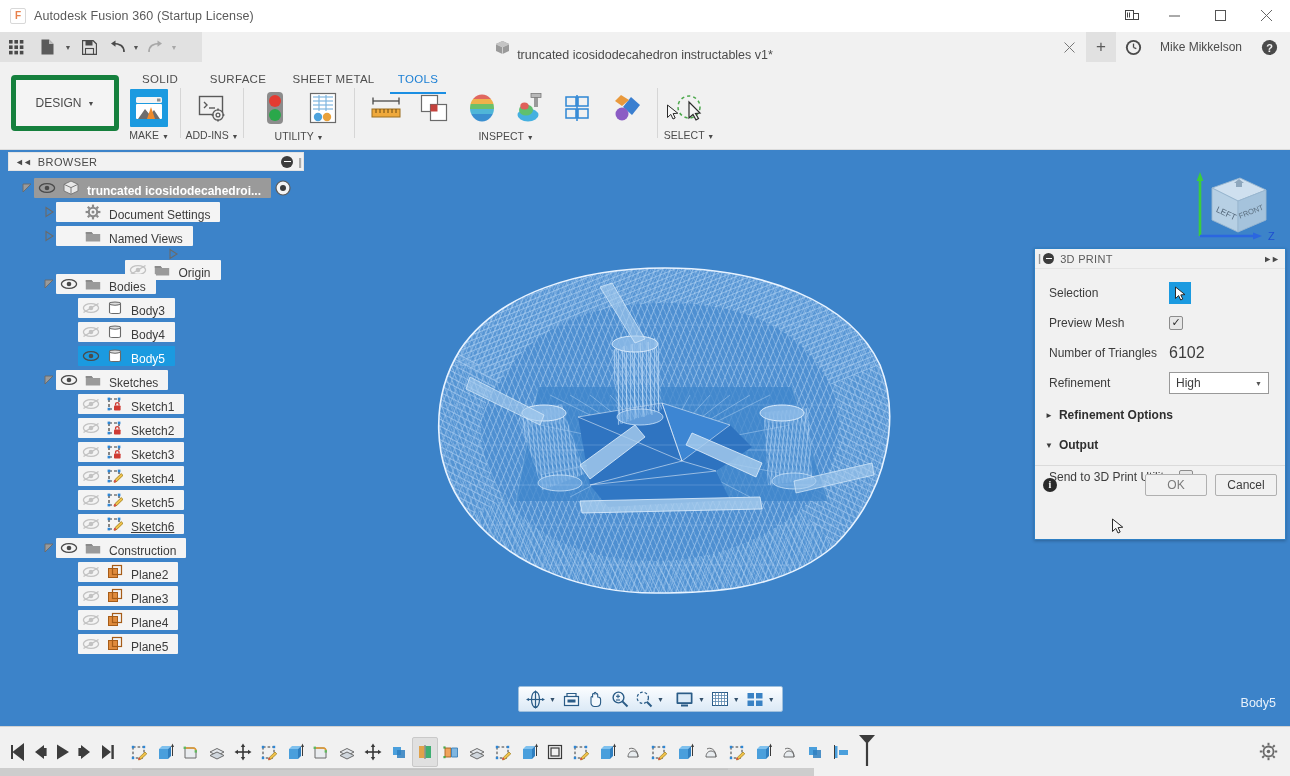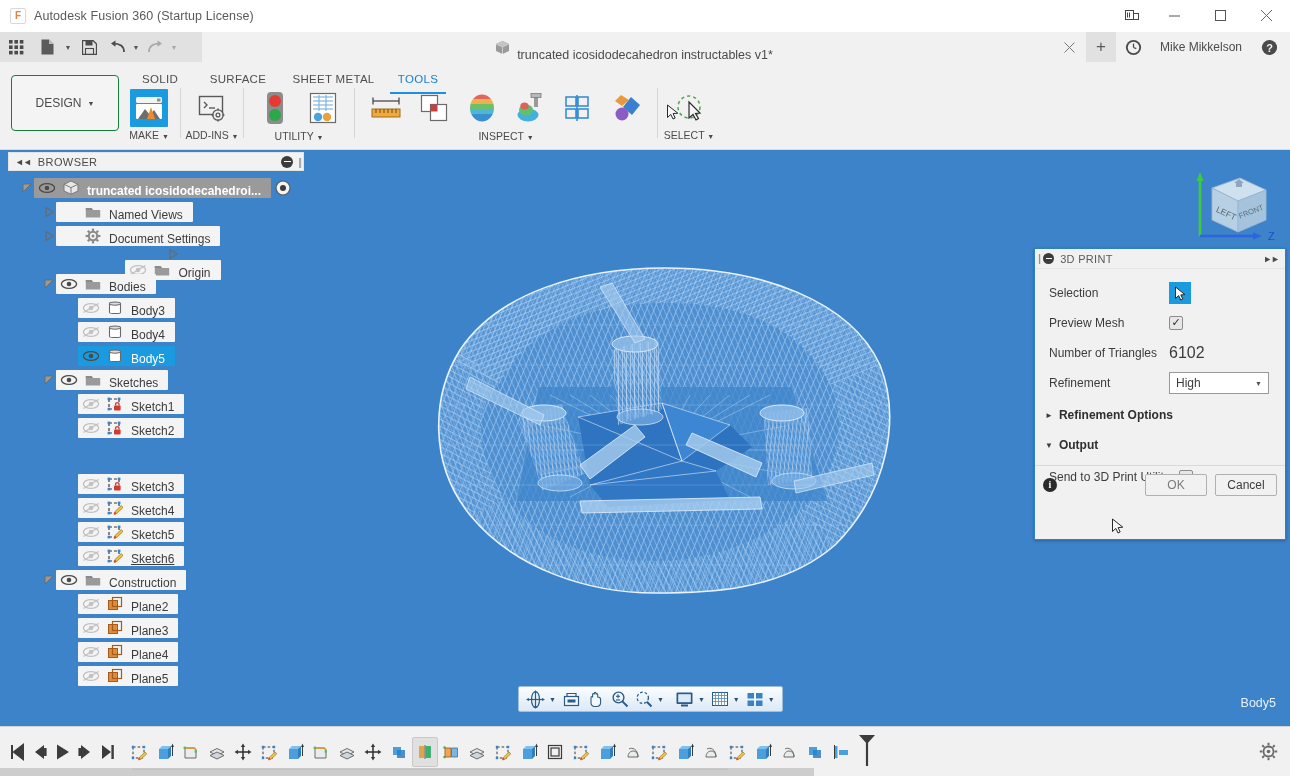--- a/index.html
+++ b/index.html
@@ -65,21 +65,21 @@
   .qa-user{ font-size:12px;color:#4b4b4b;padding:0 10px; }
   .qa-help{width:34px;height:30px;display:flex;align-items:center;justify-content:center;}
 
   
   .ribbon{
     position:absolute;left:0;top:62px;width:1290px;height:88px;background:#f1f1f1;
     border-bottom:1px solid #dcdcdc;
   }
   .design-btn{
     position:absolute;left:11px;top:13px;width:108px;height:56px;
-    background:#f4f4f4;border:1px solid #15803d;border-radius:4px;
+    background:#f4f4f4;border:5px solid #15803d;border-radius:4px;
     display:flex;align-items:center;justify-content:center;font-size:12px;color:#4a4a4a;
   }
   .design-btn .ca{ margin-left:6px;font-size:7px; }
   .tabstrip{ position:absolute;left:125px;top:6px;height:22px;display:flex;align-items:center; }
   .rtab{ font-size:11.5px;color:#4e4e4e;letter-spacing:.3px;padding:0 4px;height:22px;line-height:22px;text-align:center;}
   .rtab.active{ color:#1b7fd4; }
   .rtab.active .ul{ display:block;height:2px;background:#1b8fe3;margin-top:2px; }
   .rtab .ul{ display:none; }
 
   .panels{ position:absolute;left:125px;top:26px;height:62px;display:flex;align-items:flex-start; }
@@ -772,55 +772,55 @@
       </div>
       <div class="trow" style="padding-left: 34px;">
         <span class="tarrow">
           <svg width="12" height="12" viewBox="0 0 12 12">
             <path d="M3 1.5 L10 6 L3 10.5 Z" fill="none" stroke="#6a6a6a" stroke-width="1.1"></path>
           </svg>
         </span>
         <span class="tw">
           <span class="teye"></span>
           <span class="ticon">
-            <svg width="16" height="14" viewBox="0 0 16 14">
-              <path d="M0.8 3 L6.5 3 L8 5 L15.2 5 L15.2 12.5 L0.8 12.5 Z" fill="#9a9a9a"></path>
-              <path d="M0.8 3 L6.5 3 L8 5 L0.8 5 Z" fill="#8a8a8a"></path>
-            </svg>
-          </span>
-          <span class="tlabel">Named Views</span>
-        </span>
-      </div>
-      <div class="trow" style="padding-left: 34px;">
-        <span class="tarrow">
-          <svg width="12" height="12" viewBox="0 0 12 12">
-            <path d="M3 1.5 L10 6 L3 10.5 Z" fill="none" stroke="#6a6a6a" stroke-width="1.1"></path>
-          </svg>
-        </span>
-        <span class="tw">
-          <span class="teye"></span>
-          <span class="ticon">
             <svg width="16" height="16" viewBox="0 0 16 16">
               <circle cx="8" cy="8" r="4.2" fill="none" stroke="#8a8a8a" stroke-width="2.1"></circle>
               <circle cx="8" cy="8" r="1.5" fill="#8a8a8a"></circle>
               <g stroke="#8a8a8a" stroke-width="2.2">
                 <line x1="8" y1="0.6" x2="8" y2="3"></line>
                 <line x1="8" y1="13" x2="8" y2="15.4"></line>
                 <line x1="0.6" y1="8" x2="3" y2="8"></line>
                 <line x1="13" y1="8" x2="15.4" y2="8"></line>
                 <line x1="2.8" y1="2.8" x2="4.5" y2="4.5"></line>
                 <line x1="11.5" y1="11.5" x2="13.2" y2="13.2"></line>
                 <line x1="13.2" y1="2.8" x2="11.5" y2="4.5"></line>
                 <line x1="4.5" y1="11.5" x2="2.8" y2="13.2"></line>
               </g>
             </svg>
           </span>
           <span class="tlabel">Document Settings</span>
         </span>
       </div>
+      <div class="trow" style="padding-left: 34px;">
+        <span class="tarrow">
+          <svg width="12" height="12" viewBox="0 0 12 12">
+            <path d="M3 1.5 L10 6 L3 10.5 Z" fill="none" stroke="#6a6a6a" stroke-width="1.1"></path>
+          </svg>
+        </span>
+        <span class="tw">
+          <span class="teye"></span>
+          <span class="ticon">
+            <svg width="16" height="14" viewBox="0 0 16 14">
+              <path d="M0.8 3 L6.5 3 L8 5 L15.2 5 L15.2 12.5 L0.8 12.5 Z" fill="#9a9a9a"></path>
+              <path d="M0.8 3 L6.5 3 L8 5 L0.8 5 Z" fill="#8a8a8a"></path>
+            </svg>
+          </span>
+          <span class="tlabel">Named Views</span>
+        </span>
+      </div>
       <div class="trow" style="padding-left: 34px; flex-direction: column;">
         <span class="tarrow">
           <svg width="12" height="12" viewBox="0 0 12 12">
             <path d="M3 1.5 L10 6 L3 10.5 Z" fill="none" stroke="#6a6a6a" stroke-width="1.1"></path>
           </svg>
         </span>
         <span class="tw">
           <span class="teye">
             <svg width="18" height="14" viewBox="0 0 18 14">
               <ellipse cx="9" cy="7" rx="7.6" ry="4.4" fill="none" stroke="#c2c2c2" stroke-width="1.3"></ellipse>
@@ -996,21 +996,21 @@
                 <rect x="10.8" y="1.6" width="2.6" height="2.6"></rect>
                 <rect x="0.6" y="11.8" width="2.6" height="2.6"></rect>
               </g>
               <rect x="7" y="9.5" width="6.6" height="5" rx="0.8" fill="#cf3b33"></rect>
               <path d="M8.6 9.5 L8.6 7.8 C8.6 6.3 12 6.3 12 7.8 L12 9.5" fill="none" stroke="#cf3b33" stroke-width="1.3"></path>
             </svg>
           </span>
           <span class="tlabel">Sketch2</span>
         </span>
       </div>
-      <div class="trow" style="padding-left: 56px; margin-top: 32px;">
+      <div class="trow" style="padding-left: 56px;">
         <span class="tarrow">
           <svg width="12" height="12" viewBox="0 0 12 12"></svg>
         </span>
         <span class="tw">
           <span class="teye">
             <svg width="18" height="14" viewBox="0 0 18 14">
               <ellipse cx="9" cy="7" rx="7.6" ry="4.4" fill="none" stroke="#c2c2c2" stroke-width="1.3"></ellipse>
               <circle cx="9" cy="7" r="2.3" fill="#c2c2c2"></circle>
               <line x1="1.5" y1="11.5" x2="16.5" y2="2.5" stroke="#c2c2c2" stroke-width="1.4"></line>
             </svg>

